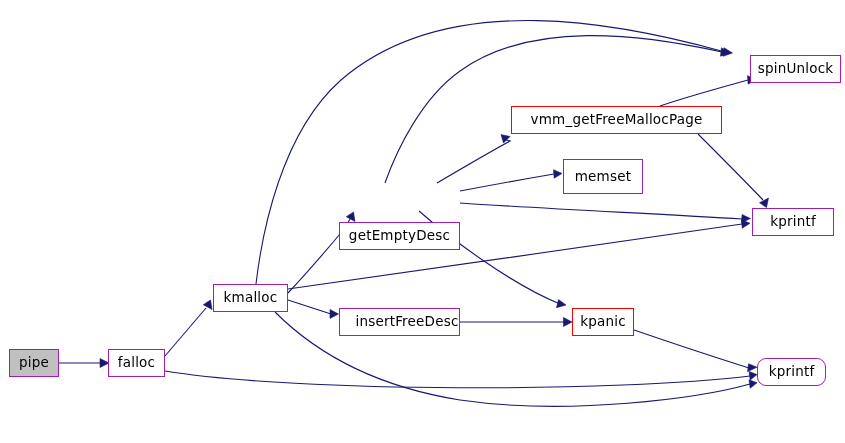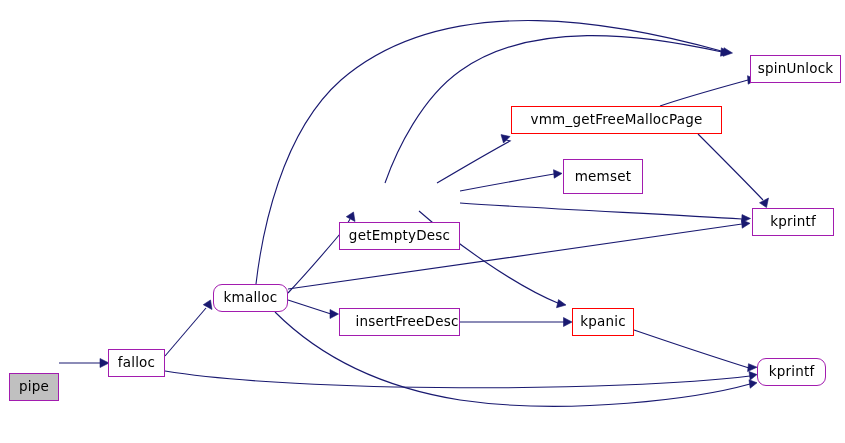--- a/index.html
+++ b/index.html
@@ -37,21 +37,20 @@
     justify-content: center;
     white-space: nowrap;
     letter-spacing: 0.2px;
     z-index: 5;
   }
   .node.red {
     border-color: #ff0000;
   }
   .node.shaded {
     background: #c0c0c0;
-    margin-top: 24px;
   }
   .edge-path {
     fill: none;
     stroke: #191970;
     stroke-width: 1.1px;
   }
   .arrow-head {
     fill: #191970;
     stroke: #191970;
     stroke-width: 0.6px;
@@ -97,21 +96,21 @@
       <path class="edge-path" d="M634,330 C672,343 714,357 749,368"></path>
       <path class="arrow-head" d="M748.5,363.7 L757,367.2 L747.6,371.6 Z"></path>
     </svg>
   <div id="node-layer">
       <div class="node shaded" style="left: 9px; top: 349px; width: 50px; height: 28px;">
         <span>pipe</span>
       </div>
       <div class="node" style="left: 108px; top: 349px; width: 57px; height: 28px;">
         <span>falloc</span>
       </div>
-      <div class="node" style="left: 213px; top: 284px; width: 75px; height: 28px; border-radius: 9px;">
+      <div class="node" style="left: 213px; top: 284px; width: 75px; height: 28px;">
         <span>kmalloc</span>
       </div>
       <div class="node" style="left: 339px; top: 183px; width: 121px; height: 28px; margin-top: 39px;">
         <span>getEmptyDesc</span>
       </div>
       <div class="node" style="left: 339px; top: 308px; width: 121px; height: 28px; padding-left: 15px;">
         <span>insertFreeDesc</span>
       </div>
       <div class="node red" style="left: 511px; top: 106px; width: 211px; height: 28px;">
         <span>vmm_getFreeMallocPage</span>

